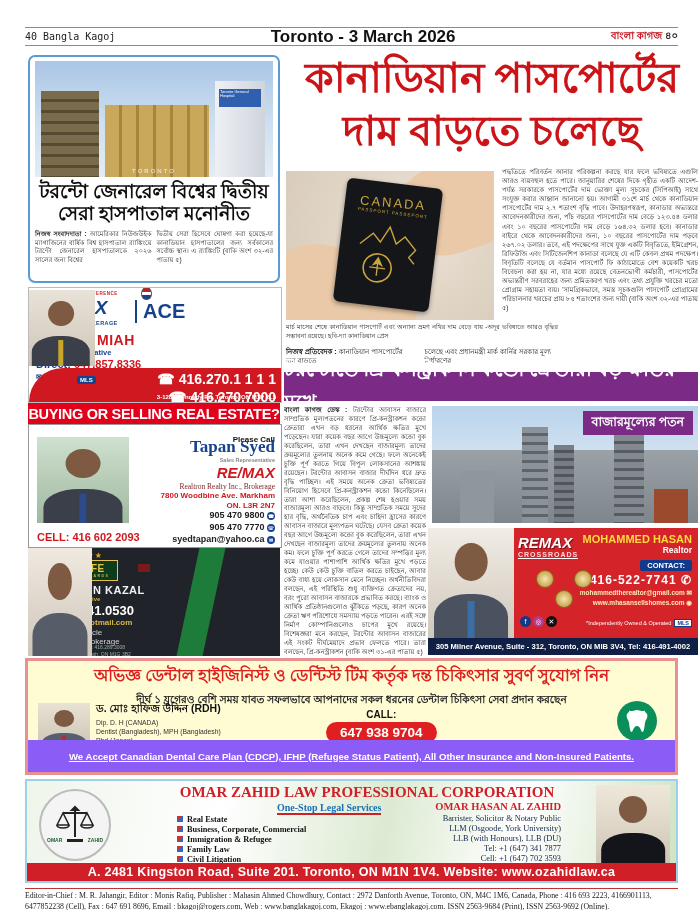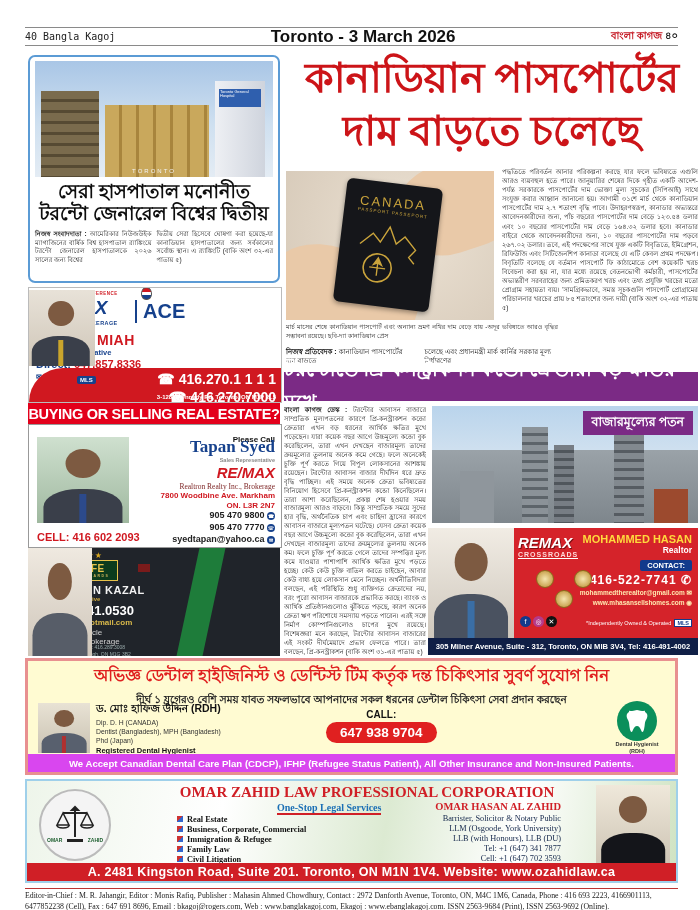--- a/index.html
+++ b/index.html
@@ -161,22 +161,22 @@
   .dent-call{position:absolute;left:290px;top:8px;text-align:center;}
   .dent-call .cl{font-size:10px;font-weight:bold;color:#111;}
   .dent-call .pn{margin-top:2px;background:#e02020;color:#fff;font-size:13.5px;font-weight:bold;padding:3px 14px;border-radius:12px;}
   .dent-clinic{position:absolute;right:70px;top:0;text-align:right;}
   .dent-clinic .cn{font-size:11.5px;font-weight:bold;color:#111;}
   .dent-clinic .cd{font-size:7.3px;color:#222;line-height:1.4;}
   .dent-clinic .ce{font-size:7.3px;font-weight:bold;color:#111;}
   .tooth-badge{position:absolute;right:4px;top:0;width:52px;text-align:center;}
   .tooth-badge .circ{width:40px;height:40px;margin:0 auto;border-radius:50%;background:#0a8f5b;display:flex;align-items:center;justify-content:center;}
   .tooth-badge .tb{font-size:5.5px;font-weight:bold;color:#333;line-height:1.2;}
-  .dent-banner{position:absolute;left:0;right:0;bottom:0;height:18px;background:#d946ef;color:#fff;
-    display:flex;align-items:center;justify-content:center;font-size:9.6px;font-weight:bold;}
+  .dent-banner{position:absolute;left:0;right:0;bottom:0;height:32px;background:#8b5cf6;color:#fff;
+    display:flex;align-items:center;justify-content:center;font-size:9.6px;font-weight:bold;text-decoration:underline;}
 
   
   .law{position:absolute;left:25px;top:779px;width:653px;height:104px;border:2px solid #9fd0ea;box-sizing:border-box;
     background:linear-gradient(100deg,#eef5ea 0%,#ffffff 30%,#dcead2 55%,#ffffff 75%,#cfe3c2 100%);overflow:hidden;}
   .law-logo{position:absolute;left:12px;top:8px;width:68px;height:68px;border-radius:50%;background:#f4f4f4;
     border:2px solid #bbb;display:flex;align-items:center;justify-content:center;}
   .law-logo .lbl{position:absolute;bottom:16px;width:100%;display:flex;justify-content:space-between;font-size:5px;font-weight:bold;color:#1c5e2e;padding:0 6px;box-sizing:border-box;}
   .law-title{position:absolute;left:140px;top:3px;width:400px;text-align:center;color:#d01f26;
     font-family:"Liberation Serif",serif;font-weight:bold;font-size:15px;}
   .law-sub{position:absolute;left:250px;top:21px;color:#1a6fb5;font-weight:bold;font-size:10px;
@@ -213,22 +213,22 @@
   <div class="hospital">
     <div class="hosp-img">
       <div class="bldg b1"></div>
       <div class="bldg b2"></div>
       <div class="bldg b3">
         <div class="sign">Toronto General Hospital</div>
       </div>
       <div class="wm">TORONTO</div>
     </div>
     <div class="hosp-headline">
+      <div>টরন্টো জেনারেল বিশ্বের দ্বিতীয়</div>
       <div>সেরা হাসপাতাল মনোনীত</div>
-      <div>টরন্টো জেনারেল বিশ্বের দ্বিতীয়</div>
     </div>
     <div class="hosp-cols">
       <p><b>নিজস্ব সংবাদদাতা :</b><span> আমেরিকার নিউজউইক ম্যাগাজিনের বার্ষিক বিশ্ব হাসপাতাল র‍্যাঙ্কিংয়ে টরন্টো জেনারেল হাসপাতালকে ২০২৬ সালের জন্য বিশ্বের</span></p>
       <p>দ্বিতীয় সেরা হিসেবে ঘোষণা করা হয়েছে-যা কানাডিয়ান হাসপাতালের জন্য সর্বকালের সর্বোচ্চ স্থান। এ র‍্যাঙ্কিংটি (বাকি অংশ ৩২-এর পাতায় ৫)</p>
     </div>
   </div>
 
   <div class="ace">
     <div class="ace-tag">EXPERIENCE THE DIFFERENCE</div>
     <div class="ace-brand"><span>RE</span><i>/</i><span>MAX</span></div>

